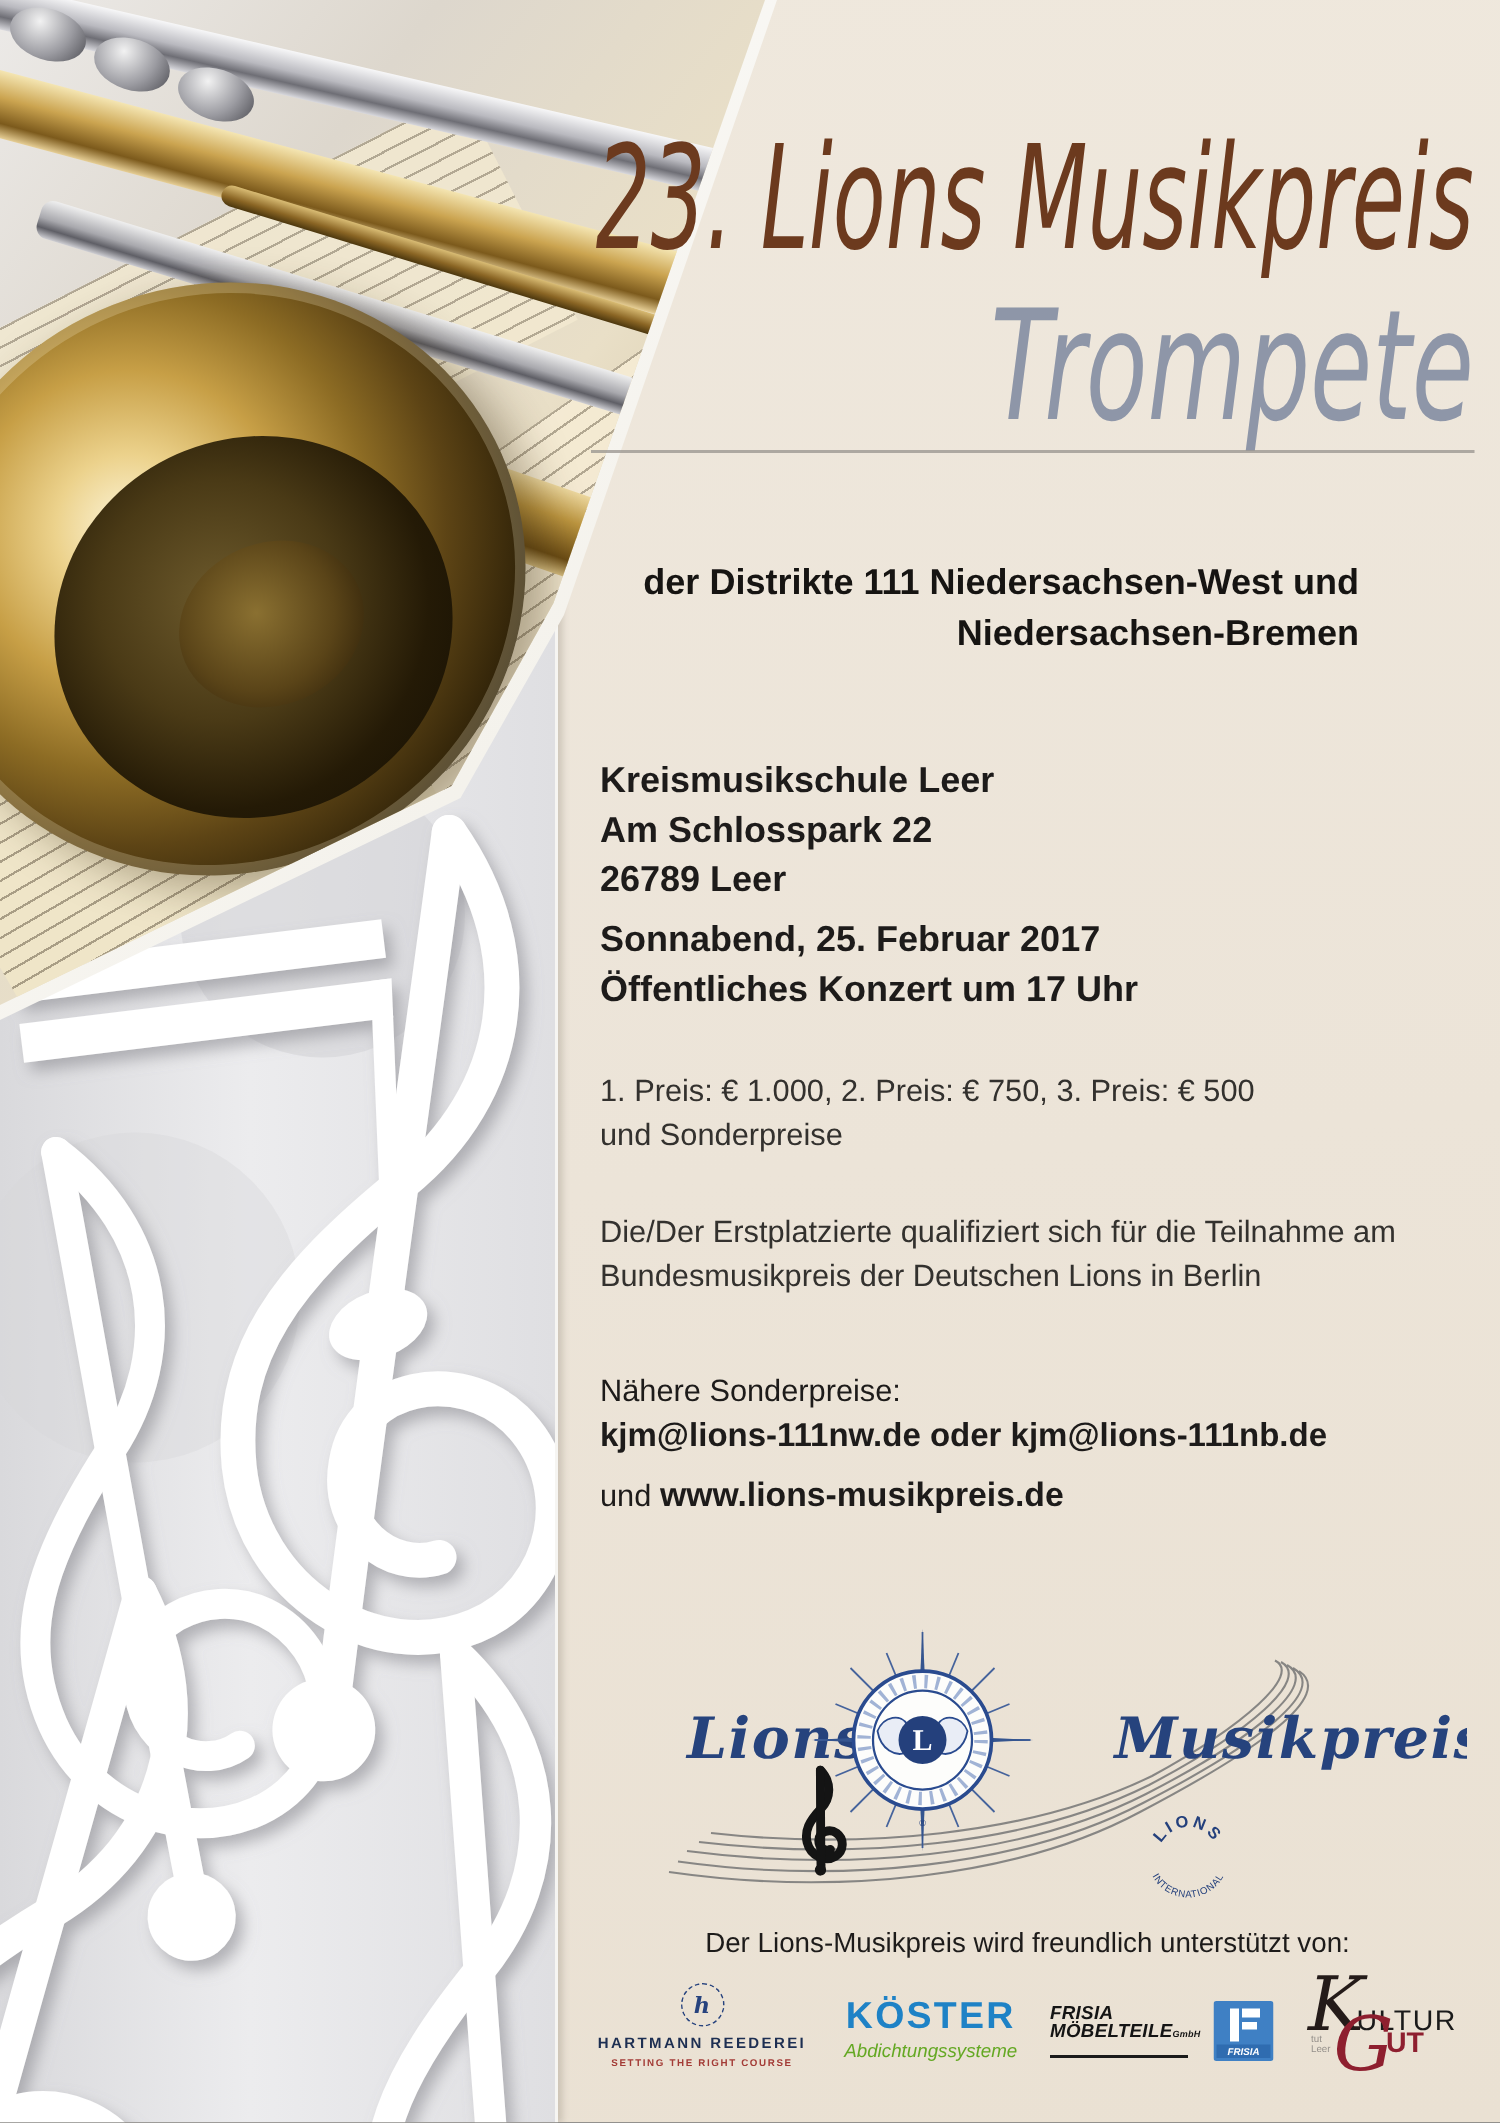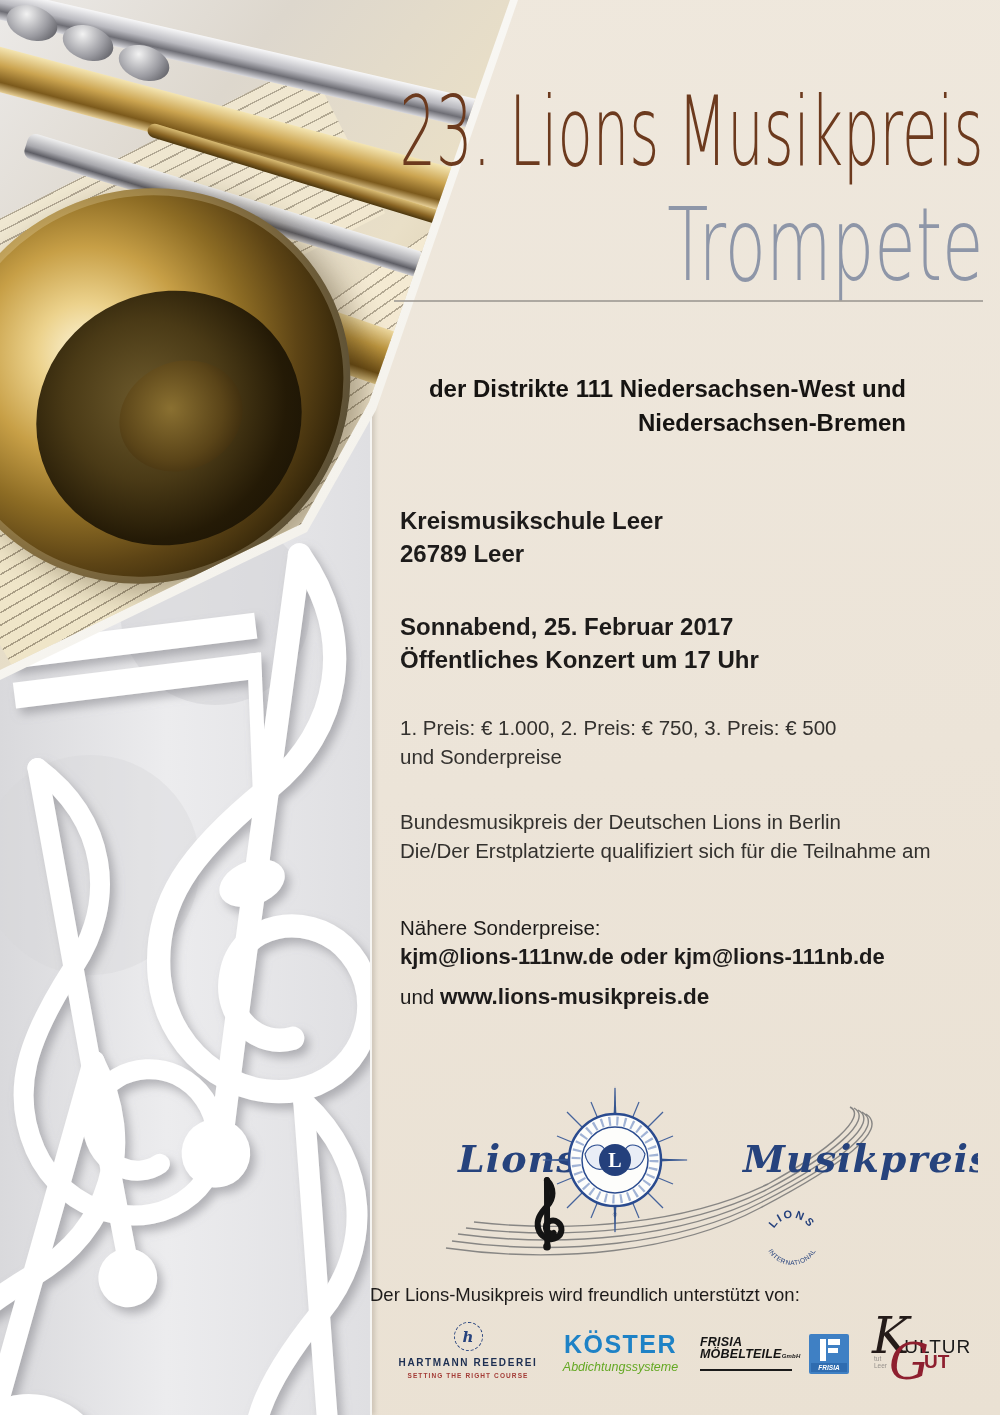--- a/index.html
+++ b/index.html
@@ -43,21 +43,21 @@
   .bell-outer{position:absolute;left:-60px;top:190px;width:412px;height:392px;border-radius:50%;
       transform:rotate(-24deg);
       background:radial-gradient(circle at 40% 36%,#fdf6dc 0%,#ecd28c 14%,#c79f46 30%,#8d6c24 46%,#5d4415 60%,#2f2208 76%,#1d1505 100%);
       box-shadow:10px 14px 30px rgba(60,45,15,.38), inset 0 0 0 7px rgba(255,246,214,.22);}
   .bell-mouth{position:absolute;left:35px;top:292px;width:268px;height:252px;border-radius:50%;transform:rotate(-24deg);
       background:radial-gradient(circle at 45% 40%,#6d5a2c 0%,#4a3a16 38%,#241a06 66%,#120d03 100%);}
   .bell-core{position:absolute;left:118px;top:362px;width:126px;height:108px;border-radius:50%;transform:rotate(-24deg);
       background:radial-gradient(circle at 45% 40%,#8a7031,#5a4418 55%,#241805 100%);}
 
   
-  .title-block{position:absolute;right:17px;top:84px;text-align:right;z-index:5;}
+  .title-block{position:absolute;right:17px;top:84px;text-align:right;z-index:5;font-style:italic;}
   .title-l1{font-family:"DejaVu Sans",sans-serif;font-weight:200;font-size:96px;line-height:1.02;
       color:#6c3a1e;white-space:nowrap;transform:scaleX(.60);transform-origin:100% 50%;}
   .title-l2{font-family:"DejaVu Sans",sans-serif;font-weight:200;font-size:102px;line-height:1;margin-top:12px;
       color:#8e96a8;white-space:nowrap;transform:scaleX(.66);transform-origin:100% 50%;}
   .rule{position:absolute;left:394px;right:17px;top:300px;height:2px;background:#97938d;opacity:.75;z-index:5;}
 
   
   .districts{position:absolute;right:94px;top:372px;text-align:right;font-weight:bold;
       font-size:24px;line-height:34px;color:#161412;z-index:5;margin-left:36px;}
   .districts div{white-space:nowrap;}
@@ -69,21 +69,21 @@
   .info-heading{top:916px;font-size:20.5px;color:#1d1b1a;}
   .info-emails{top:944px;font-weight:bold;font-size:22px;}
   .info-web{top:984px;font-size:20.5px;}
   .info-web .site{font-weight:bold;font-size:22.5px;}
 
   
   .logo-svg{position:absolute;left:438px;top:1082px;z-index:5;}
   .logo-word{font-family:"DejaVu Serif",serif;font-style:italic;font-weight:bold;fill:#26437d;font-size:38px;letter-spacing:1px;}
   .staffline{fill:none;stroke:#767676;stroke-width:1.4;opacity:.85;}
 
-  .support{position:absolute;left:370px;right:0;top:1284px;
+  .support{position:absolute;left:370px;right:0;top:1284px;text-align:center;
       font-size:18.5px;color:#1d1b1a;z-index:5;}
 
   
   .sponsor{position:absolute;z-index:5;text-align:center;}
   .sp-hartmann{left:398px;top:1322px;width:140px;color:#1d2f52;}
   .h-circle{width:27px;height:27px;border:1.6px dashed #27437e;border-radius:50%;margin:0 auto 6px auto;
       display:flex;align-items:center;justify-content:center;
       font-family:"DejaVu Serif",serif;font-style:italic;font-weight:bold;font-size:15px;color:#27437e;}
   .h-name{font-size:10px;font-weight:bold;letter-spacing:1.6px;color:#1d2f52;}
   .h-tag{font-size:6.5px;letter-spacing:1.1px;color:#a33b36;margin-top:4px;font-weight:bold;}
@@ -162,36 +162,37 @@
   </div>
   <div class="rule"></div>
 
   <div class="districts">
     <div>der Distrikte 111 Niedersachsen-West und</div>
     <div>Niedersachsen-Bremen</div>
   </div>
 
   <div class="tblock venue">
     <div>Kreismusikschule Leer</div>
+    <div>Am Schlosspark 22</div>
     <div>26789 Leer</div>
   </div>
 
   <div class="tblock event">
     <div>Sonnabend, 25. Februar 2017</div>
     <div>Öffentliches Konzert um 17 Uhr</div>
   </div>
 
   <div class="tblock prizes">
     <div>1. Preis: € 1.000, 2. Preis: € 750, 3. Preis: € 500</div>
     <div>und Sonderpreise</div>
   </div>
 
   <div class="tblock qual">
+    <div>Die/Der Erstplatzierte qualifiziert sich für die Teilnahme am</div>
     <div>Bundesmusikpreis der Deutschen Lions in Berlin</div>
-    <div>Die/Der Erstplatzierte qualifiziert sich für die Teilnahme am</div>
   </div>
 
   <div class="tblock info-heading">Nähere Sonderpreise:</div>
   <div class="tblock info-emails">kjm@lions-111nw.de oder kjm@lions-111nb.de</div>
   <div class="tblock info-web">
     <span>und</span>
     <span class="site">www.lions-musikpreis.de</span>
   </div>
 
   <svg class="logo-svg" width="540" height="195" viewBox="0 0 540 195">

